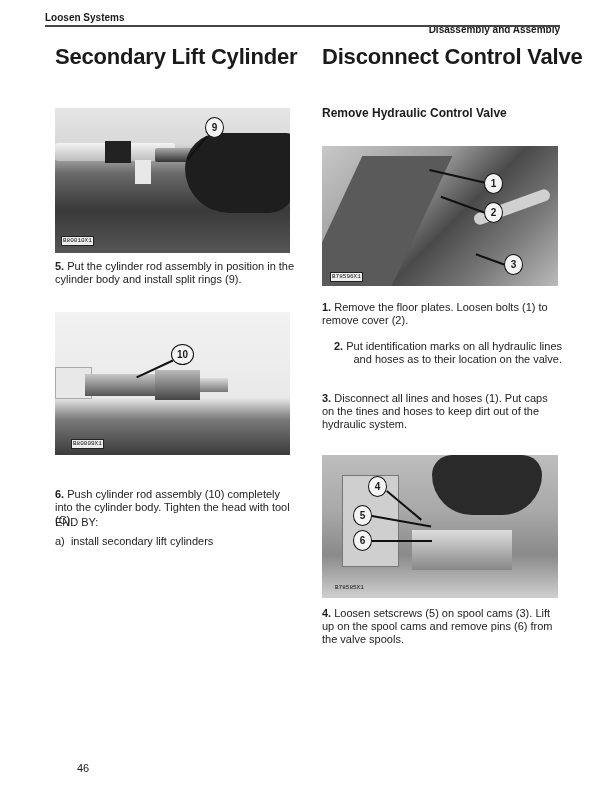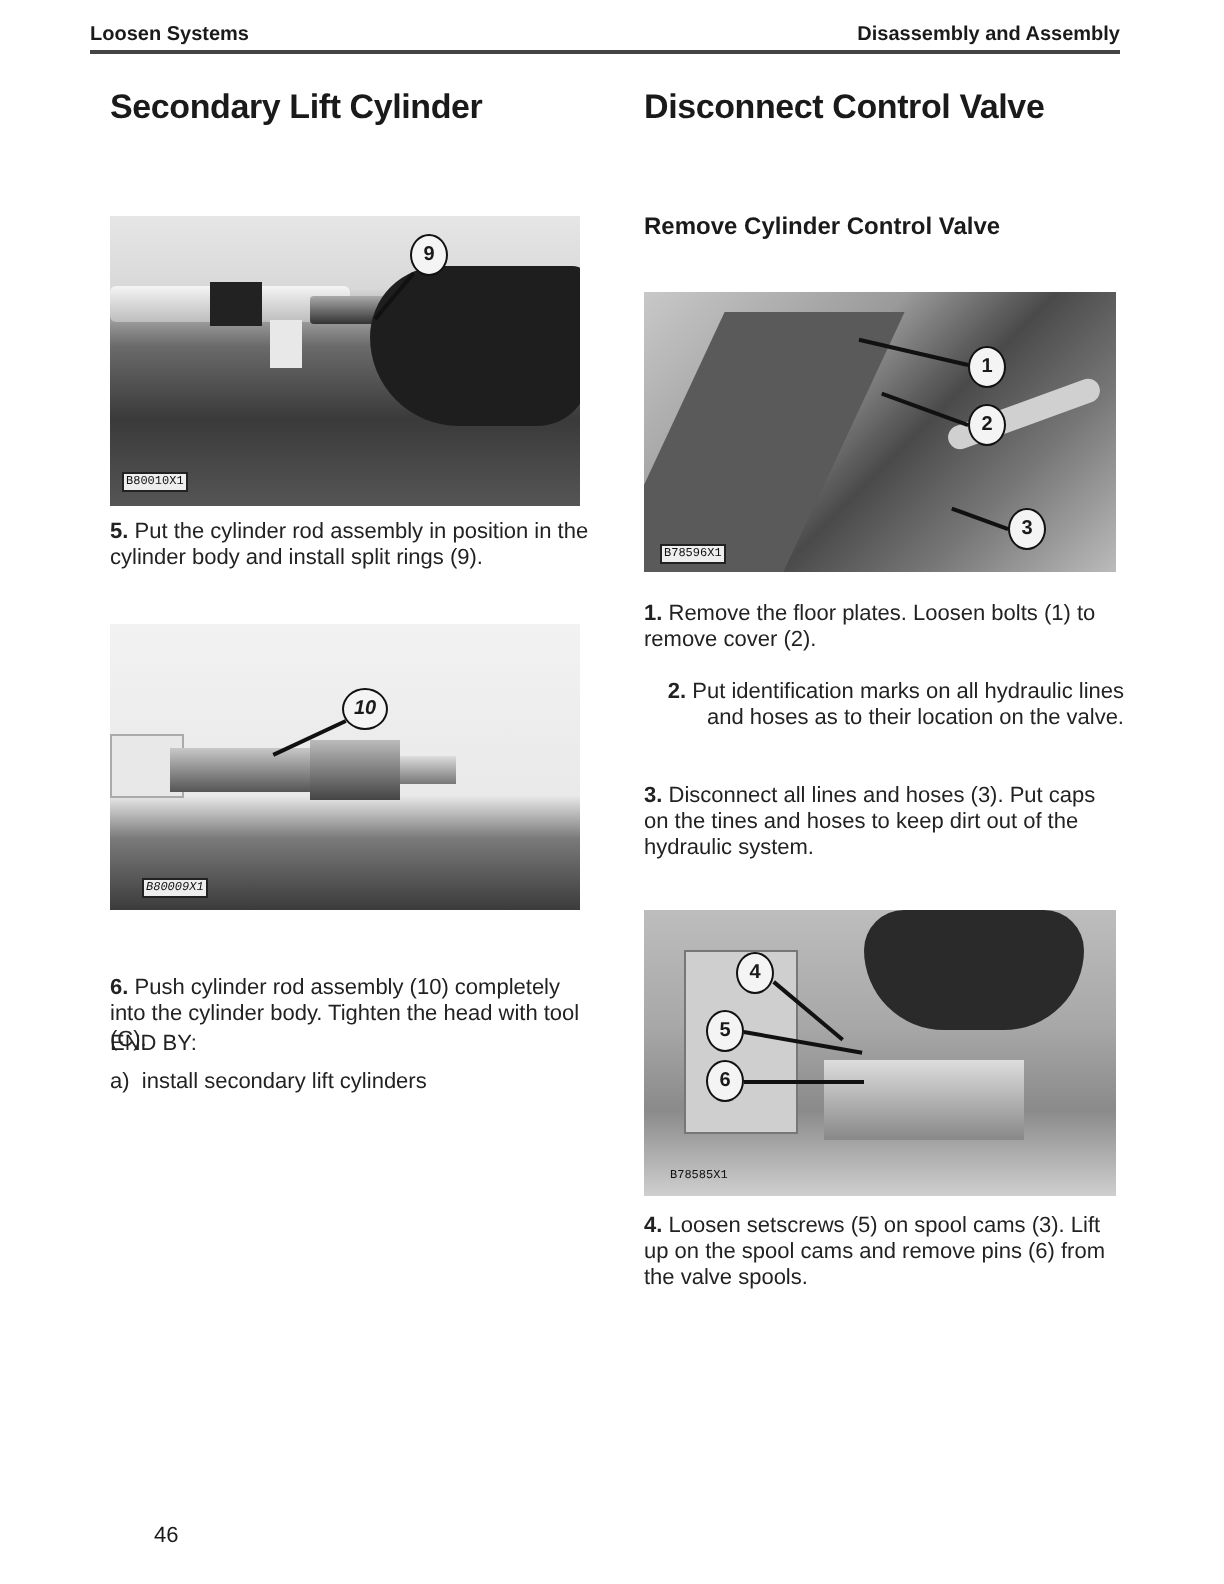--- a/index.html
+++ b/index.html
@@ -1,21 +1,21 @@
 <!DOCTYPE html>
 <html><head>
 <meta charset="utf-8">
 <style>
   html, body { margin:0; padding:0; background:#fff; }
   body { width:612px; height:792px; position:relative; overflow:hidden; font-family:"Liberation Sans", sans-serif; color:#1a1a1a; }
   .hdr { position:absolute; top:12px; font-size:10px; font-weight:bold; }
   .hdr-left { left:45px; }
-  .hdr-right { right:52px; }
+  .hdr-right { right:52px;margin-top:12px; }
   .rule { position:absolute; top:25px; left:45px; width:515px; height:2px; background:#444; }
-  .h1 { position:absolute; top:44px; font-size:17px; font-weight:bold; letter-spacing:-0.2px; }
+  .h1 { position:absolute; top:44px; font-size:22px; font-weight:bold; letter-spacing:-0.2px; }
   .h2 { position:absolute; font-size:12px; font-weight:bold; line-height:13px; }
   .p { position:absolute; font-size:11px; line-height:13px; color:#222; }
   .p b { font-weight:bold; }
   .fig { position:absolute; overflow:hidden; background:#888; }
   .fig-label { position:absolute; font-size:6px; font-family:"Liberation Mono", monospace; background:#eee; color:#111; border:1px solid #222; padding:0 1px; line-height:8px; }
   .callout { position:absolute; width:17px; height:19px; border:1.5px solid #111; border-radius:50%; background:#f4f4f4; font-size:10px; font-weight:bold; text-align:center; line-height:19px; }
   .leader { position:absolute; height:1.5px; background:#111; transform-origin:0 50%; }
   .pagenum { position:absolute; left:57px; top:762px; font-size:11px;margin-left:20px; }
 </style>
 </head>
@@ -36,42 +36,42 @@
   <div class="callout" style="left:150px; top:9px;">9</div>
   <div class="leader" style="left:152px; top:28px; width:30px; transform:rotate(130deg);"></div>
   <div class="fig-label" style="left:6px; top:128px;">B80010X1</div>
 </div>
 
 <div class="p" style="left:55px; top:260px; width:240px;">
   <b>5.</b>
   <span>Put the cylinder rod assembly in position in the cylinder body and install split rings (9).</span>
 </div>
 
-<div class="fig" style="left:55px; top:312px; width:235px; height:143px; background:linear-gradient(180deg,#f2f2f2 0%,#e9e9e9 60%,#7a7a7a 75%,#3b3b3b 100%);font-style:italic;">
+<div class="fig" style="left:55px; top:312px; width:235px; height:143px; background:linear-gradient(180deg,#f2f2f2 0%,#e9e9e9 60%,#7a7a7a 75%,#3b3b3b 100%);">
   <div style="position:absolute; left:0; top:55px; width:35px; height:30px; background:#e8e8e8; border:1px solid #aaa;"></div>
   <div style="position:absolute; left:30px; top:62px; width:70px; height:22px; background:linear-gradient(180deg,#c8c8c8,#555);"></div>
   <div style="position:absolute; left:100px; top:58px; width:45px; height:30px; background:linear-gradient(180deg,#bbb,#444);"></div>
   <div style="position:absolute; left:145px; top:66px; width:28px; height:14px; background:linear-gradient(180deg,#ddd,#777);"></div>
   <div class="callout" style="left:116px; top:32px; width:21px;">10</div>
   <div class="leader" style="left:118px; top:48px; width:40px; transform:rotate(155deg);"></div>
   <div class="fig-label" style="left:16px; top:127px;">B80009X1</div>
 </div>
 
 <div class="p" style="left:55px; top:488px; width:240px;">
   <b>6.</b>
   <span>Push cylinder rod assembly (10) completely into the cylinder body. Tighten the head with tool (C).</span>
 </div>
 
 <div class="p" style="left:55px; top:516px;">END BY:</div>
 <div class="p" style="left:55px; top:535px; white-space:pre;">a)  install secondary lift cylinders</div>
 
 <div class="h1" style="left:322px;">Disconnect Control Valve</div>
 
 <div class="h2" style="left:322px; top:107px;">
-  <div>Remove Cylinder Control Valve</div>
+  <div>Remove Hydraulic Control Valve</div>
 </div>
 
 <div class="fig" style="left:322px; top:146px; width:236px; height:140px; background:linear-gradient(135deg,#c8c8c8 0%,#9a9a9a 35%,#4a4a4a 55%,#777 75%,#bbb 100%);">
   <div style="position:absolute; left:10px; top:10px; width:90px; height:130px; background:#5a5a5a; transform:skewX(-25deg);"></div>
   <div style="position:absolute; left:150px; top:55px; width:80px; height:12px; background:#d0d0d0; border-radius:6px; transform:rotate(-20deg);"></div>
   <div class="callout" style="left:162px; top:27px;">1</div>
   <div class="callout" style="left:162px; top:56px;">2</div>
   <div class="callout" style="left:182px; top:108px;">3</div>
   <div class="leader" style="left:162px; top:36px; width:56px; transform:rotate(193deg);"></div>
   <div class="leader" style="left:162px; top:66px; width:46px; transform:rotate(200deg);"></div>
@@ -82,21 +82,21 @@
 <div class="p" style="left:322px; top:301px; width:240px;">
   <b>1.</b>
   <span>Remove the floor plates. Loosen bolts (1) to remove cover (2).</span>
 </div>
 <div class="p" style="left:322px; top:340px; width:240px;text-align:right;">
   <b>2.</b>
   <span>Put identification marks on all hydraulic lines and hoses as to their location on the valve.</span>
 </div>
 <div class="p" style="left:322px; top:392px; width:240px;">
   <b>3.</b>
-  <span>Disconnect all lines and hoses (3). Put caps on the tines and hoses to keep dirt out of the hydraulic system.</span>
+  <span>Disconnect all lines and hoses (1). Put caps on the tines and hoses to keep dirt out of the hydraulic system.</span>
 </div>
 
 <div class="fig" style="left:322px; top:455px; width:236px; height:143px; background:linear-gradient(180deg,#bdbdbd 0%,#a8a8a8 40%,#8a8a8a 70%,#cfcfcf 100%);">
   <div style="position:absolute; left:20px; top:20px; width:55px; height:90px; background:#cfcfcf; border:1px solid #777;"></div>
   <div style="position:absolute; left:110px; top:0; width:110px; height:60px; background:#2a2a2a; border-radius:20px 20px 40px 40px;"></div>
   <div style="position:absolute; left:90px; top:75px; width:100px; height:40px; background:linear-gradient(180deg,#ddd,#888);"></div>
   <div class="callout" style="left:46px; top:21px;">4</div>
   <div class="callout" style="left:31px; top:50px;">5</div>
   <div class="callout" style="left:31px; top:75px;">6</div>
   <div class="leader" style="left:65px; top:35px; width:45px; transform:rotate(40deg);"></div>

